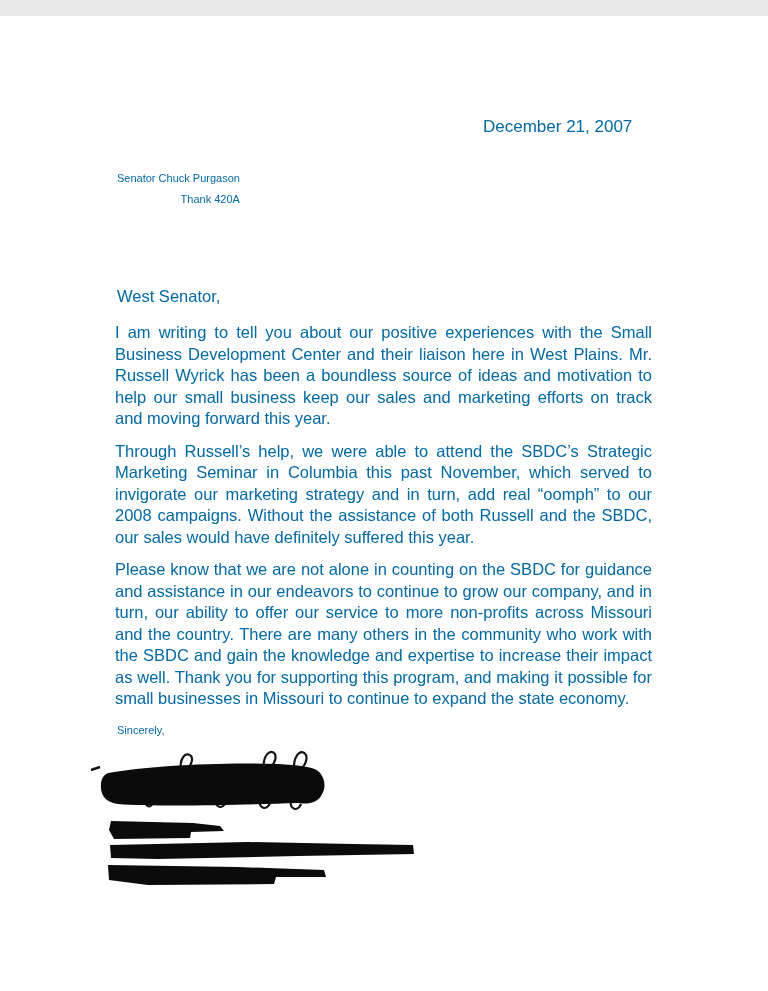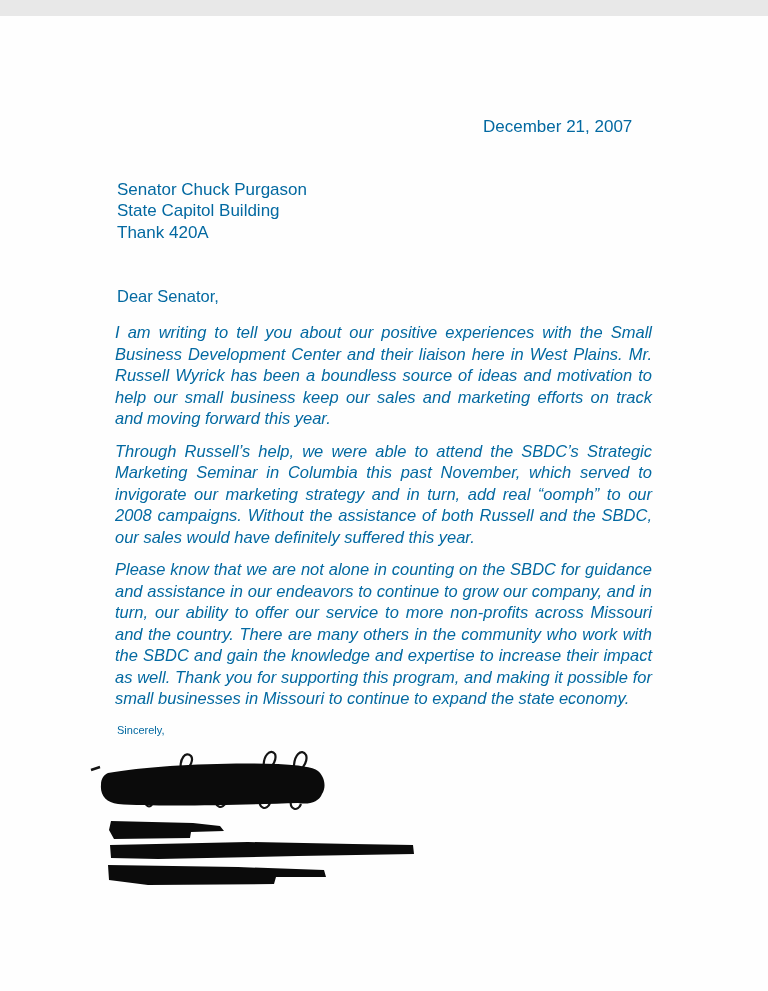--- a/index.html
+++ b/index.html
@@ -20,23 +20,24 @@
   .date {
     position: absolute;
     left: 483px;
     top: 101px;
     font-size: 17px;
     white-space: nowrap;
   }
   .recipient {
     position: absolute;
     left: 117px;
-    top: 163px;
-    font-size: 17px;
+    top: 152px;
+    font-size: 11px;
     line-height: 21.3px;
+    text-align: right;
   }
   .recipient div {
     white-space: pre-wrap;
   }
   .salutation {
     position: absolute;
     left: 117px;
     top: 271px;
     font-size: 16.5px;
   }
@@ -44,21 +45,20 @@
     position: absolute;
     left: 115px;
     top: 306px;
     width: 537px;
     font-size: 16.5px;
     line-height: 21.5px;
     text-align: justify;
   }
   .body-text p {
     margin: 0 0 11px 0;
-    font-style: italic;
   }
   .closing {
     position: absolute;
     left: 117px;
     top: 708px;
     font-size: 11px;
   }
   .sig-redaction {
     position: absolute;
     left: 88px;
@@ -82,25 +82,24 @@
 </style>
 </head>
 <body>
 
 <div class="page">
 
   <div class="date">December 21, 2007</div>
 
   <div class="recipient">
     <div>Senator Chuck Purgason</div>
-    <div>State Capitol Building</div>
     <div>Thank 420A</div>
   </div>
 
-  <div class="salutation">Dear Senator,</div>
+  <div class="salutation">West Senator,</div>
 
   <div class="body-text">
     <p>I am writing to tell you about our positive experiences with the Small Business Development Center and their liaison here in West Plains. Mr. Russell Wyrick has been a boundless source of ideas and motivation to help our small business keep our sales and marketing efforts on track and moving forward this year.</p>
     <p>Through Russell’s help, we were able to attend the SBDC’s Strategic Marketing Seminar in Columbia this past November, which served to invigorate our marketing strategy and in turn, add real “oomph” to our 2008 campaigns.  Without the assistance of both Russell and the SBDC, our sales would have definitely suffered this year.</p>
     <p>Please know that we are not alone in counting on the SBDC for guidance and assistance in our endeavors to continue to grow our company, and in turn, our ability to offer our service to more non-profits across Missouri and the country.  There are many others in the community who work with the SBDC and gain the knowledge and expertise to increase their impact as well.  Thank you for supporting this program, and making it possible for small businesses in Missouri to continue to expand the state economy.</p>
   </div>
 
   <div class="closing">Sincerely,</div>
 
   <svg class="sig-redaction" width="250" height="68" viewBox="0 0 250 68">

